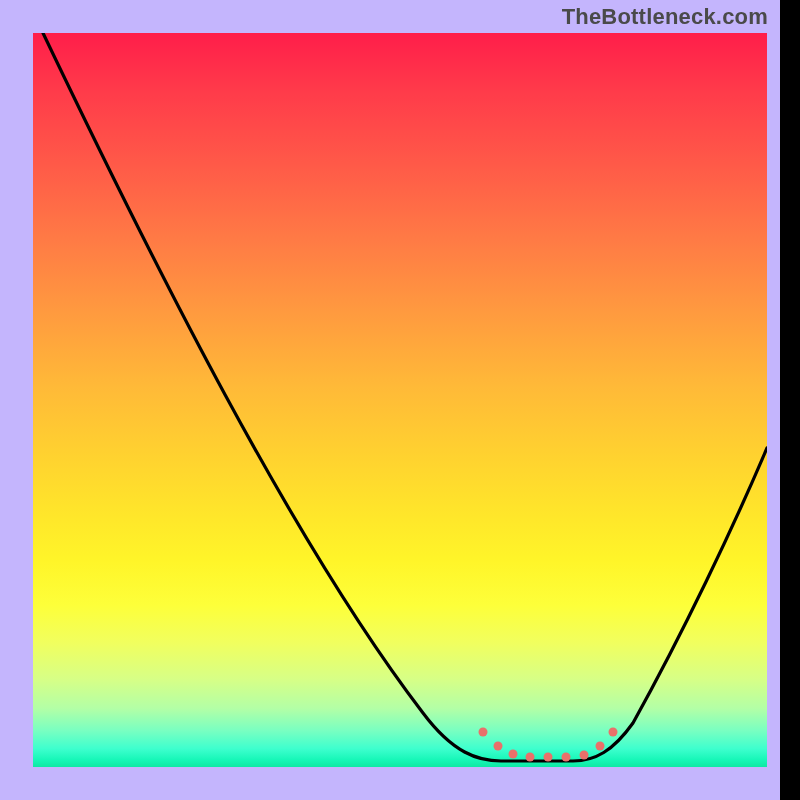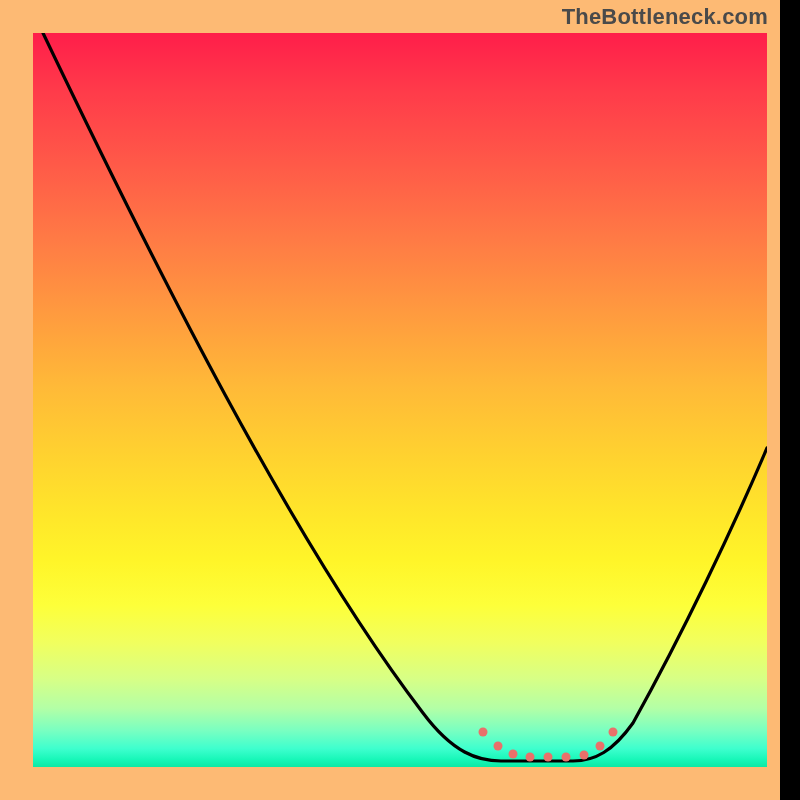--- a/index.html
+++ b/index.html
@@ -8,21 +8,21 @@
     width: 800px;
     height: 800px;
     background: #000;
     overflow: hidden;
     font-family: Arial, Helvetica, sans-serif;
   }
   .frame {
     position: relative;
     width: 780px;
     height: 800px;
-    background: #fdba74;
+    background: #c4b5fd;
   }
   .watermark {
     position: absolute;
     top: 4px;
     right: 12px;
     color: #4a4a4a;
     font-size: 22px;
     font-weight: 600;
     letter-spacing: 0.2px;
     user-select: none;

